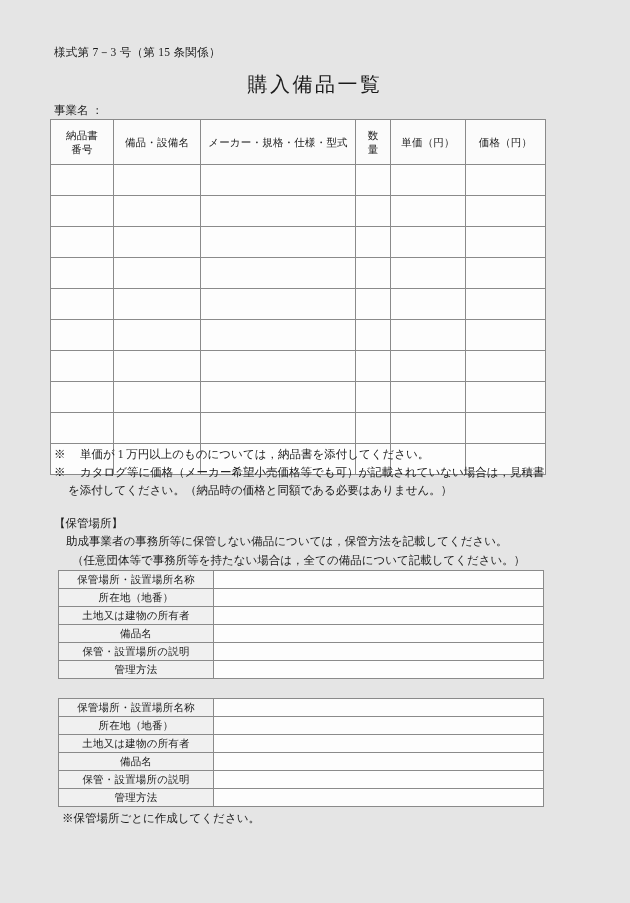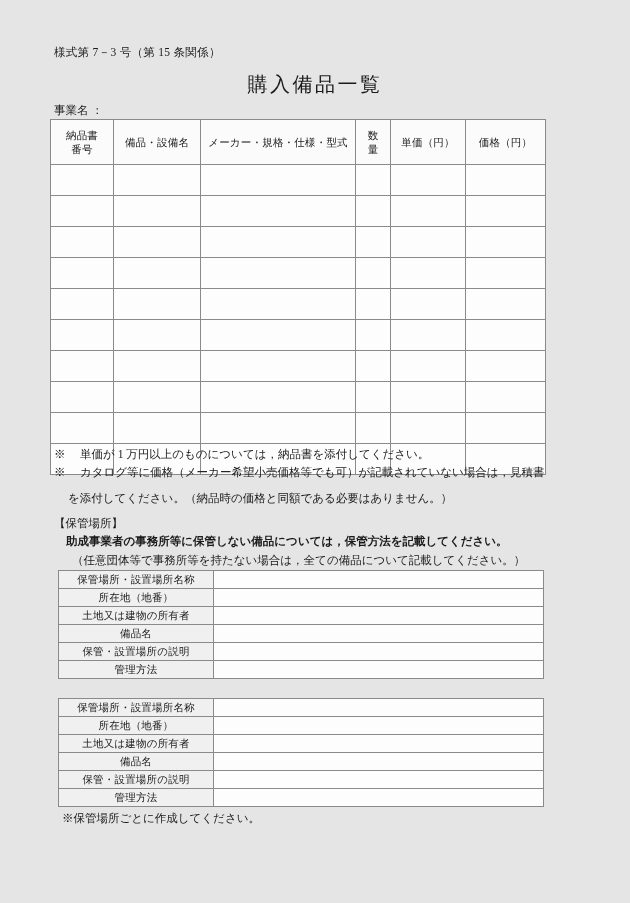--- a/index.html
+++ b/index.html
@@ -108,33 +108,32 @@
   .note-mark {
     display: inline-block;
     width: 26px;
   }
   .note-wrap {
     white-space: normal;
   }
   .note-indent {
     display: block;
     padding-left: 14px;
-    margin-top: 8px;
   }
 
   
   .storage-head {
     position: absolute;
     left: 54px;
     top: 514px;
     font-size: 11.5px;
     line-height: 1.6;
     white-space: nowrap;
   }
-  .storage-head .l2 { padding-left: 12px; display: block; font-weight: bold; }
+  .storage-head .l2 { padding-left: 12px; display: block; }
   .storage-head .l3 { padding-left: 18px; display: block; }
 
   
   .storage-table {
     position: absolute;
     left: 58px;
     border-collapse: collapse;
     table-layout: fixed;
     width: 477px;
     font-family: "DejaVu Sans", "Liberation Sans", sans-serif;

